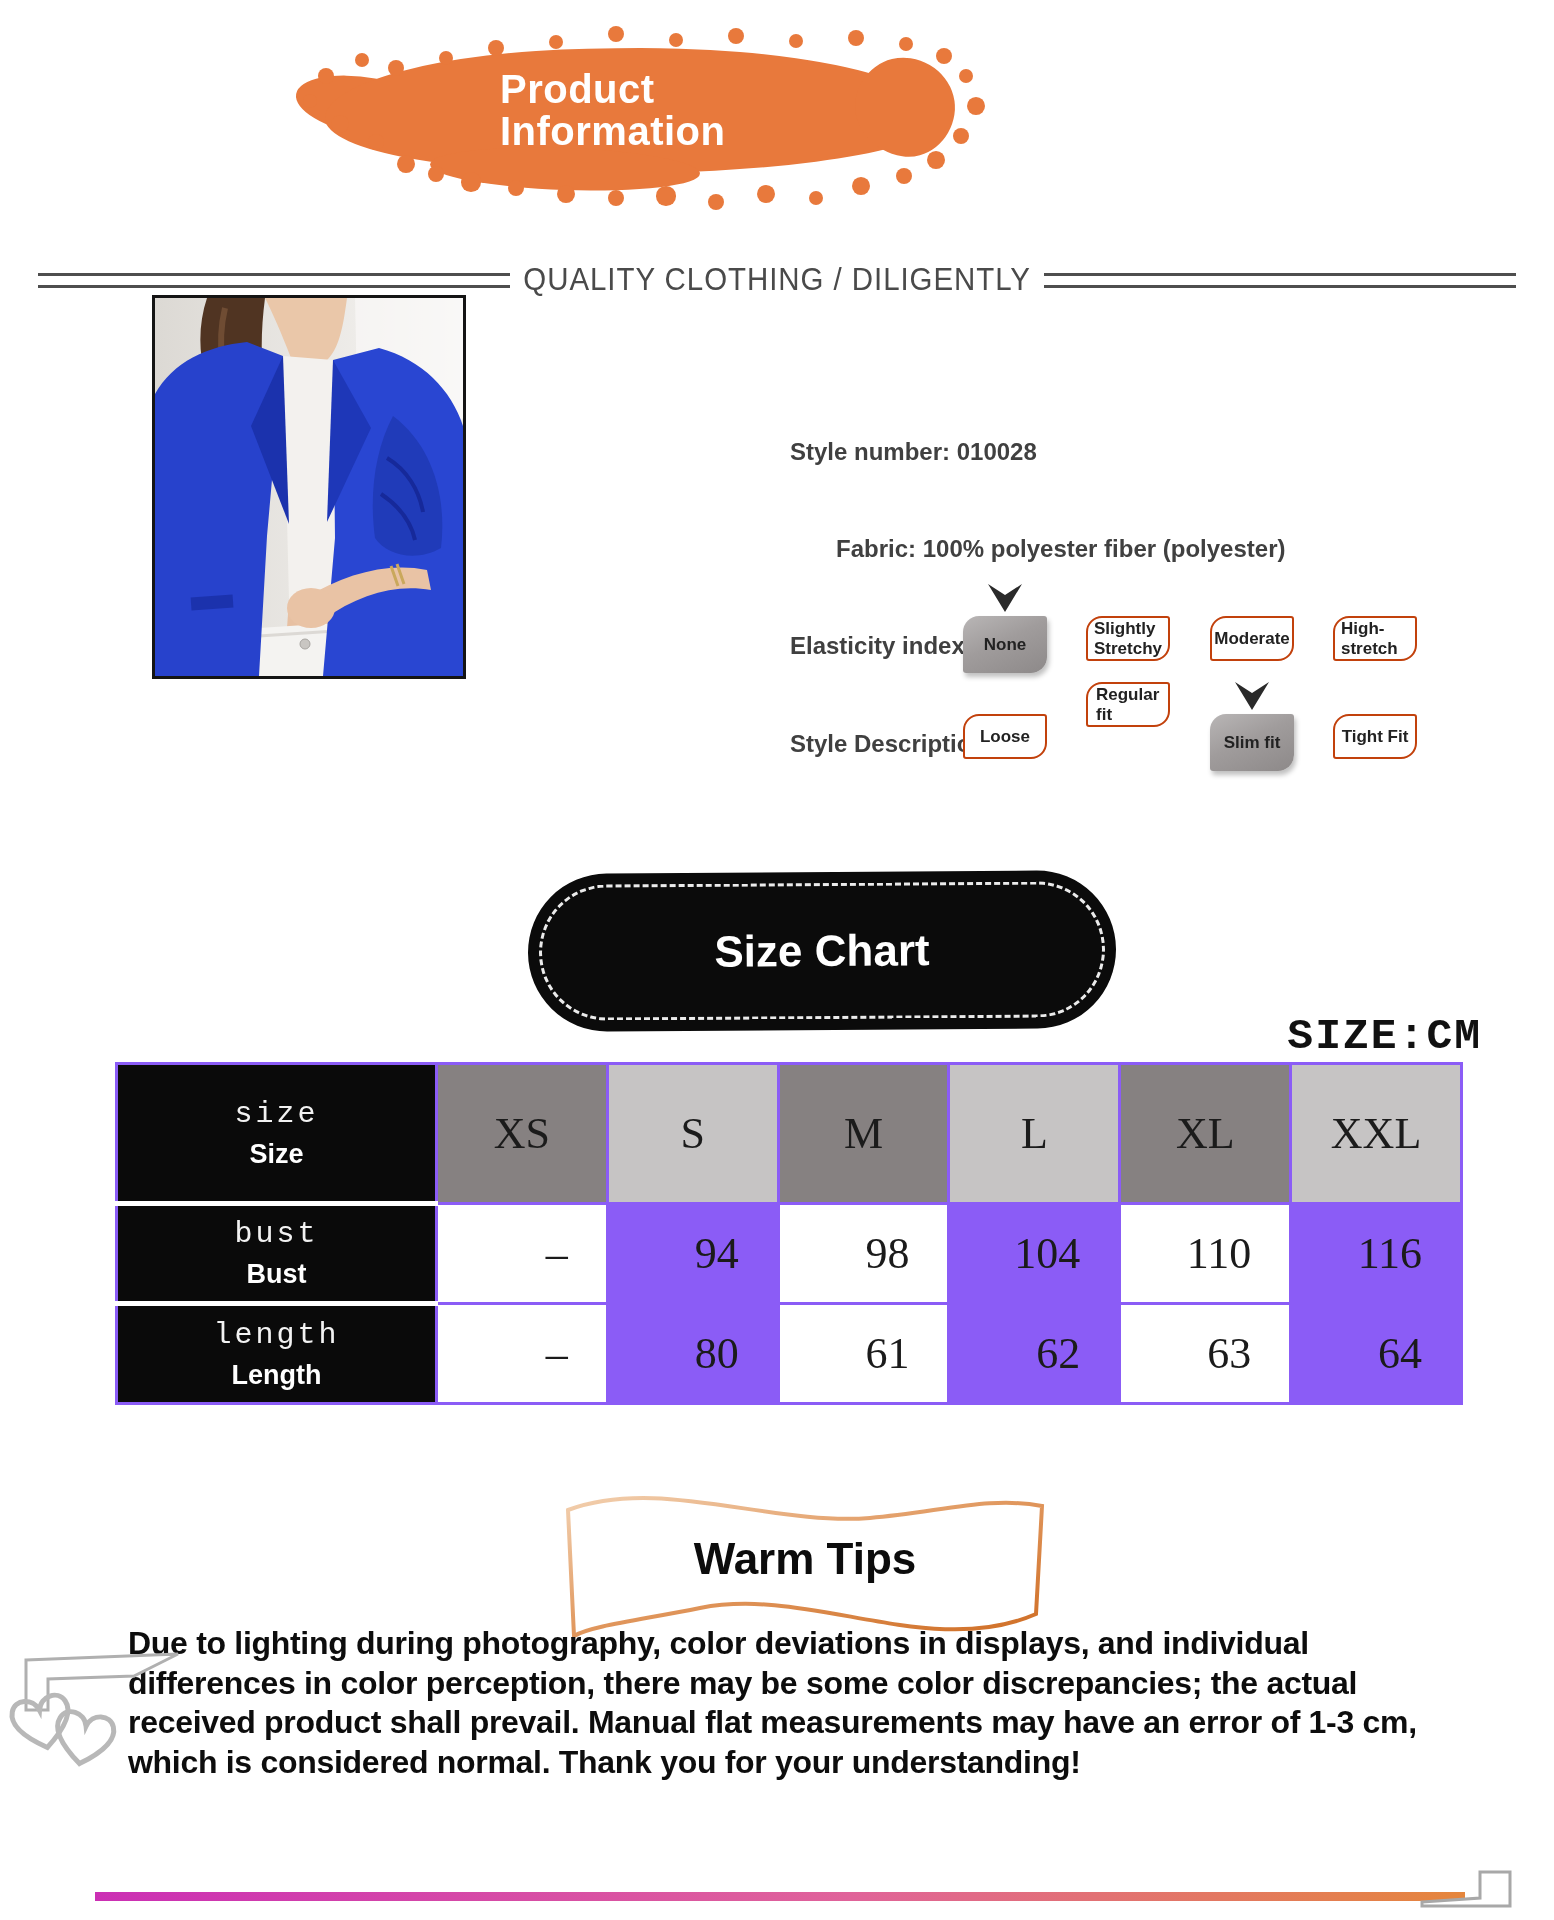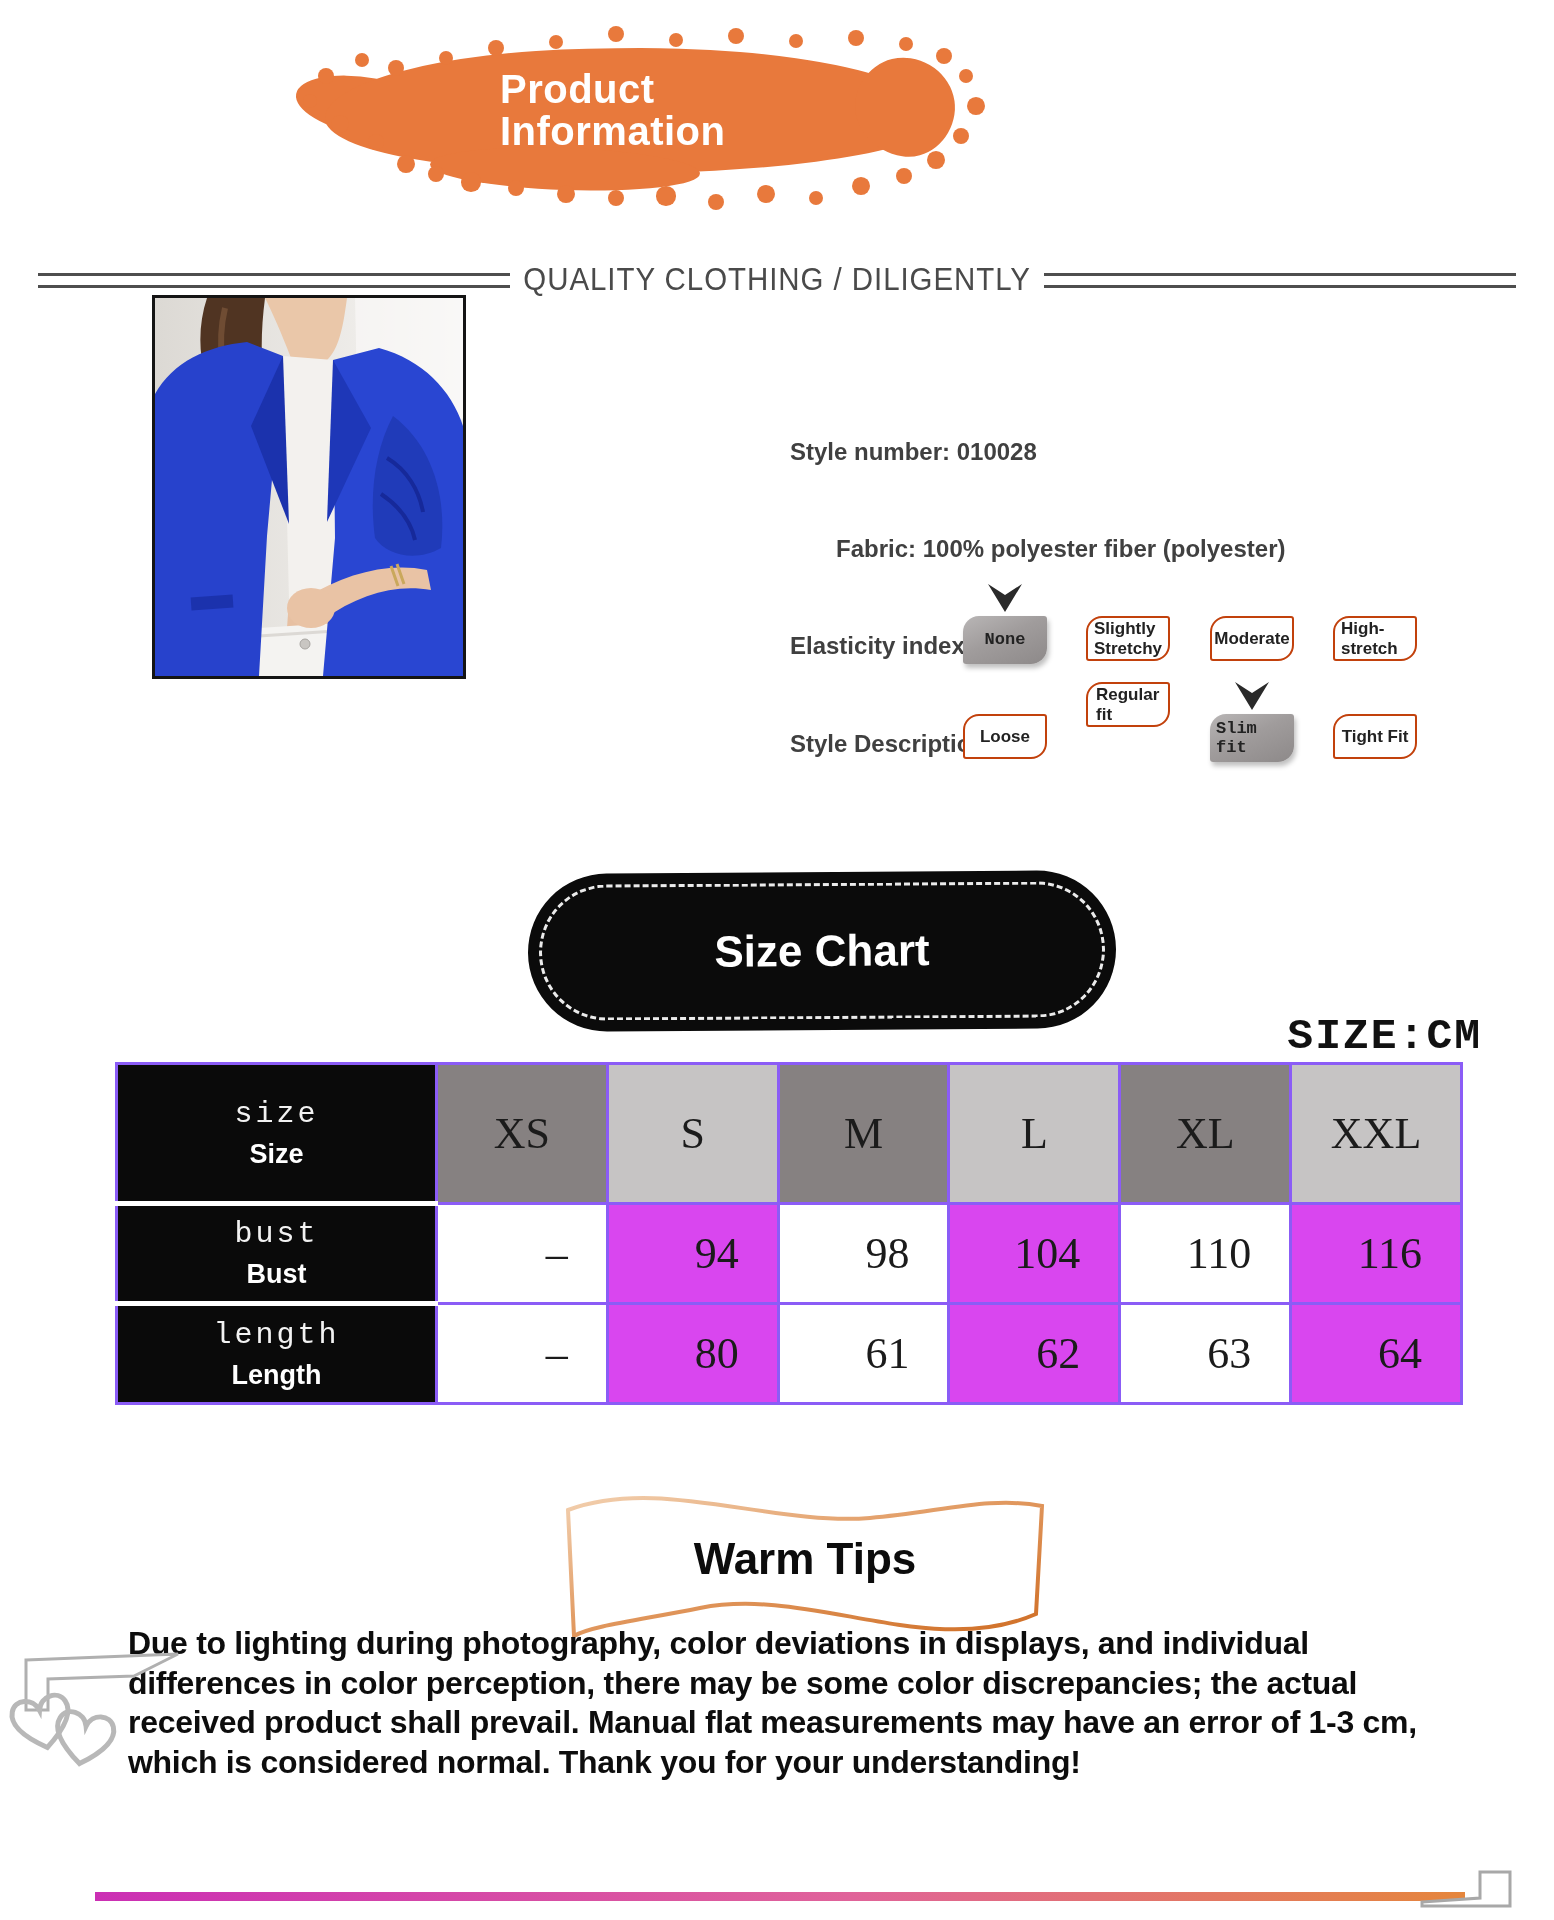--- a/index.html
+++ b/index.html
@@ -42,21 +42,21 @@
   .photo svg{display:block;width:100%;height:100%;}
 
   
   .info-line{position:absolute;font-size:24px;font-weight:bold;color:#404040;}
 
   
   .opt-box{position:absolute;width:84px;height:45px;border:2px solid #c2410c;border-radius:16px 3px 16px 3px;
     background:#fff;display:flex;align-items:center;justify-content:center;text-align:left;
     font-size:17px;font-weight:bold;color:#222;line-height:1.12;padding:4px 6px;box-sizing:border-box;}
   .opt-box.selected{border:none;background:linear-gradient(155deg,#b9b6b6 0%,#a09c9c 45%,#8d8989 100%);
-    box-shadow:2px 4px 5px rgba(0,0,0,.25);height:48px;font-family:Liberation Mono, monospace;}
+    box-shadow:2px 4px 5px rgba(0,0,0,.25);height:57px;}
   .arrow-dart{position:absolute;width:38px;height:30px;}
 
   
   .size-banner{position:absolute;left:528px;top:872px;width:588px;height:158px;background:#0b0b0b;
     border-radius:80px;transform:rotate(-.4deg);}
   .size-banner .dash{position:absolute;left:11px;right:11px;top:11px;bottom:11px;
     border:3px dashed rgba(255,255,255,.92);border-radius:68px;}
   .size-banner .btxt{position:absolute;left:0;right:0;top:0;bottom:0;display:flex;align-items:center;
     justify-content:center;color:#fff;font-size:44px;font-weight:bold;}
 
@@ -70,21 +70,21 @@
   .body-row{height:100px;}
   .label-cell{background:#0a0a0a;text-align:center;}
   .body-row .label-cell{border-top:5px solid #ffffff;}
   .label-en{font-family:"Liberation Mono",monospace;font-size:30px;font-weight:normal;color:#f2f2f2;letter-spacing:3px;}
   .label-bold{font-family:"Liberation Sans",sans-serif;font-weight:bold;font-size:27px;color:#ffffff;margin-top:8px;}
   th.size-head{font-family:"Liberation Serif",serif;font-weight:normal;font-size:44px;color:#1b1b1b;}
   .col-dark{background:#868181;}
   .col-light{background:#c6c4c4;}
   td.num{font-family:"Liberation Serif",serif;font-size:44px;color:#1b1b1b;text-align:right;padding-right:38px;}
   .cell-white{background:#ffffff;}
-  .cell-gray{background:#d946ef;padding-left:48px;}
+  .cell-gray{background:#8b5cf6;padding-left:48px;}
 
   
   .warm-svg{position:absolute;left:550px;top:1468px;width:510px;height:190px;}
   .warm-title{position:absolute;left:550px;top:1534px;width:510px;text-align:center;
     font-size:44px;font-weight:bold;color:#0c0c0c;}
 
   
   .disclaimer{position:absolute;left:128px;top:1624px;width:1345px;font-size:32px;font-weight:bold;
     color:#0d0d0d;line-height:1.24;letter-spacing:-.3px;}
 

